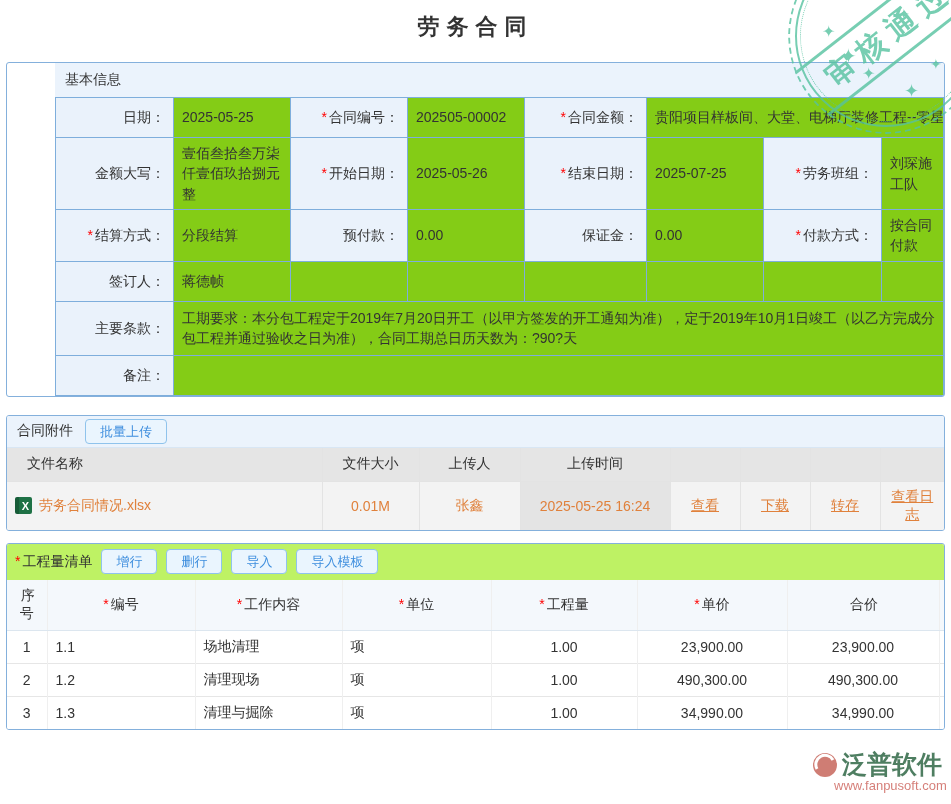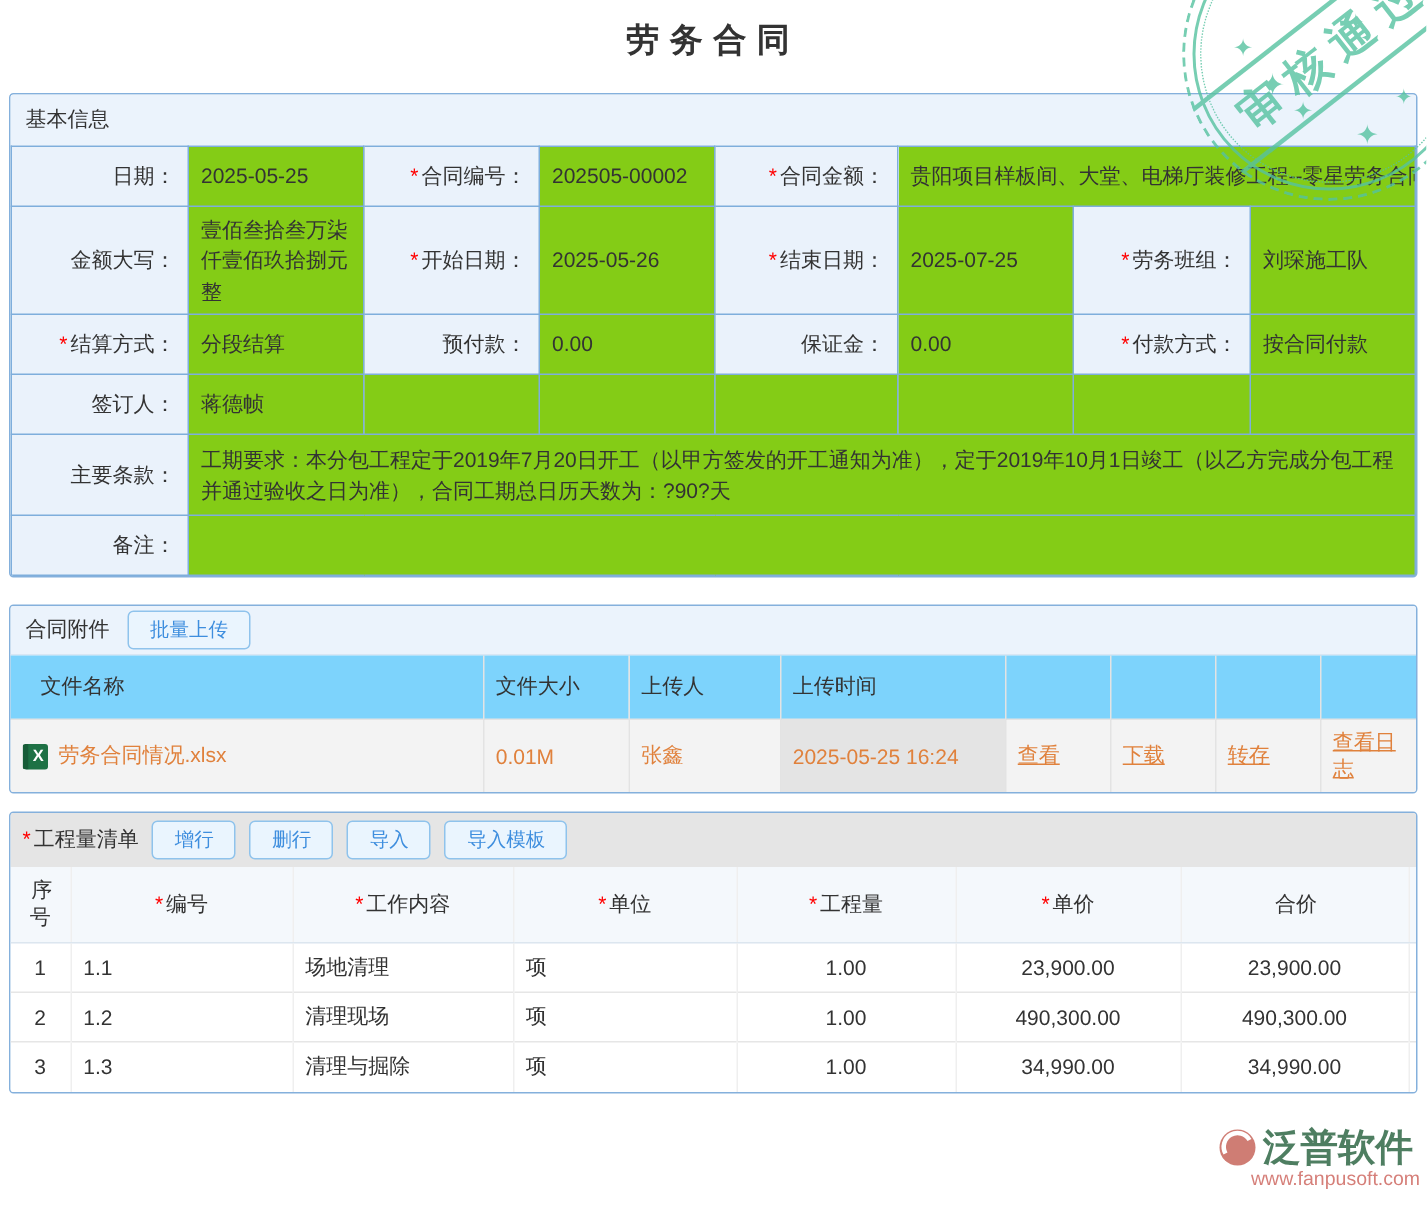--- a/index.html
+++ b/index.html
@@ -14,48 +14,48 @@
 
   
   .info-table { width:100%; border-collapse:collapse; table-layout:fixed; font-size:14px; color:#333; }
   .info-table td { border:1px solid #7eaedc; vertical-align:middle; padding:5px 8px; line-height:1.45; }
   .info-table td.lbl { background:#eaf2fb; text-align:right; }
   .info-table td.val { background:#84cc16; text-align:left; }
   .nowrap { white-space:nowrap; overflow:hidden; }
   .req { color:#f00; margin-right:2px; }
 
   
-  .sec1 { margin-top:10px; }
+  .sec1 { margin-top:10px;padding-left:48px; }
   .sec2 { margin-top:18px; }
   .sec3 { margin-top:12px; }
 
   
   .btn { display:inline-block; background:#eaf5fe; border:1px solid #8fc3ec; color:#3e8ede;
     font-size:13px; padding:4px 14px; border-radius:4px; cursor:pointer; line-height:1.2; }
 
   
   .attach-hd { background:#ebf3fc; padding:3px 10px; display:flex; align-items:center; gap:12px;
     border-bottom:1px solid #d8e6f4; min-height:31px; }
   .attach-hd .sec-label { font-size:14px; color:#333; }
   .attach-table { width:100%; border-collapse:collapse; table-layout:fixed; font-size:14px; }
   .attach-table td { border-right:1px solid #e3e3e3; padding:6px 8px; vertical-align:middle; }
   .attach-table td:last-child { border-right:none; }
-  .attach-table tr.hrow td { background:#7dd3fc; color:#333; height:43px; border-bottom:1px solid #e3e3e3; }
+  .attach-table tr.hrow td { background:#e5e5e5; color:#333; height:33px; border-bottom:1px solid #e3e3e3; }
   .attach-table tr.drow td { background:#f3f3f3; color:#e0813c; height:38px; }
   .attach-table tr.drow td.time-cell { background:#e4e4e4; }
-  .tc { text-align:left; }
+  .tc { text-align:center; }
   .file-name-cell { display:flex; align-items:center; gap:7px; }
   .excel-icon { display:inline-flex; width:17px; height:17px; background:#1e7145; color:#fff;
     font-size:11px; font-weight:bold; align-items:center; justify-content:center; border-radius:2px;
     border-left:4px solid #175c38; }
   .file-link { color:#e0813c; cursor:pointer; }
   .act-link { color:#e0813c; text-decoration:underline; cursor:pointer; }
 
   
-  .boq-hd { background:#e5e5e5; padding:5px 8px; display:flex; align-items:center; gap:9px; min-height:36px; }
+  .boq-hd { background:#bef264; padding:5px 8px; display:flex; align-items:center; gap:9px; min-height:36px; }
   .boq-hd .sec-label { font-size:14px; color:#333; }
   .boq-table { width:100%; border-collapse:collapse; table-layout:fixed; font-size:14px; color:#333; }
   .boq-table td { border-right:1px solid #efefef; border-top:1px solid #e6e6e6; padding:7px 8px; vertical-align:middle; }
   .boq-table td:last-child { border-right:none; }
   .boq-table tr.hrow td { background:#f4f8fc; border-top:none; border-bottom:1px solid #dce6ef;
     text-align:center; height:32px; }
   .boq-table tr.drow td { height:33px; background:#fff; }
   .al { text-align:left; }
   .ac { text-align:center; }
 

